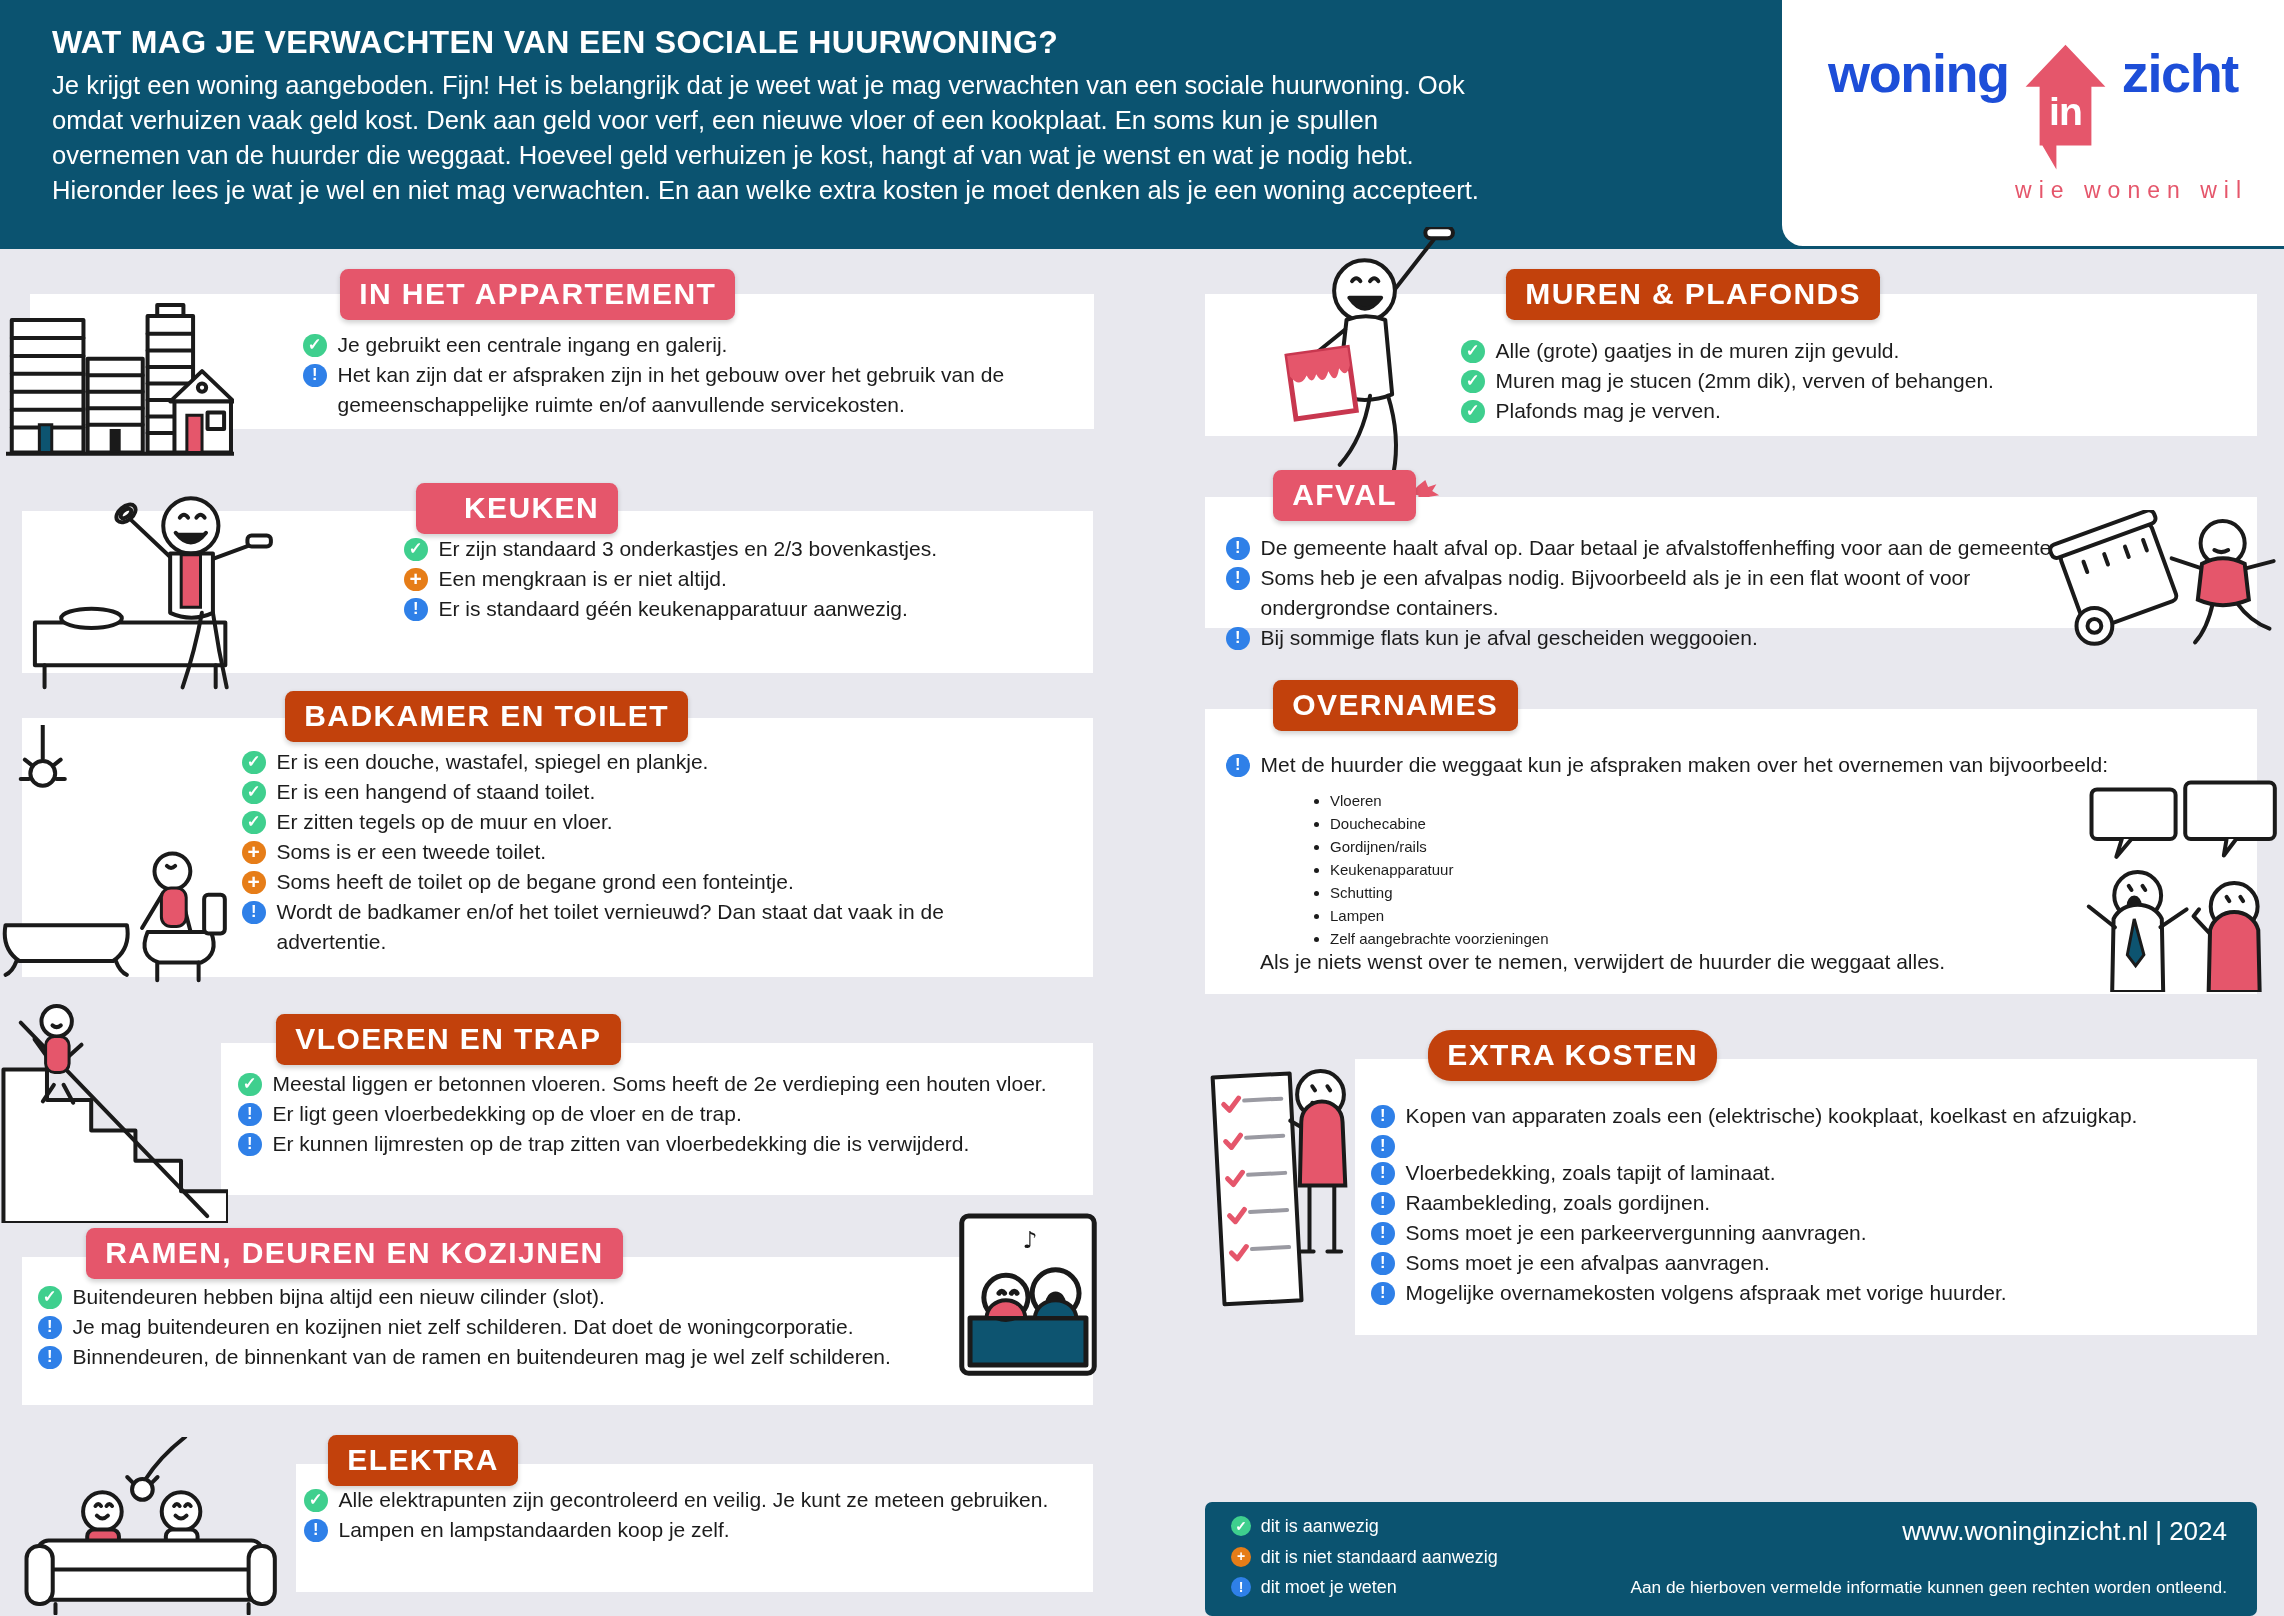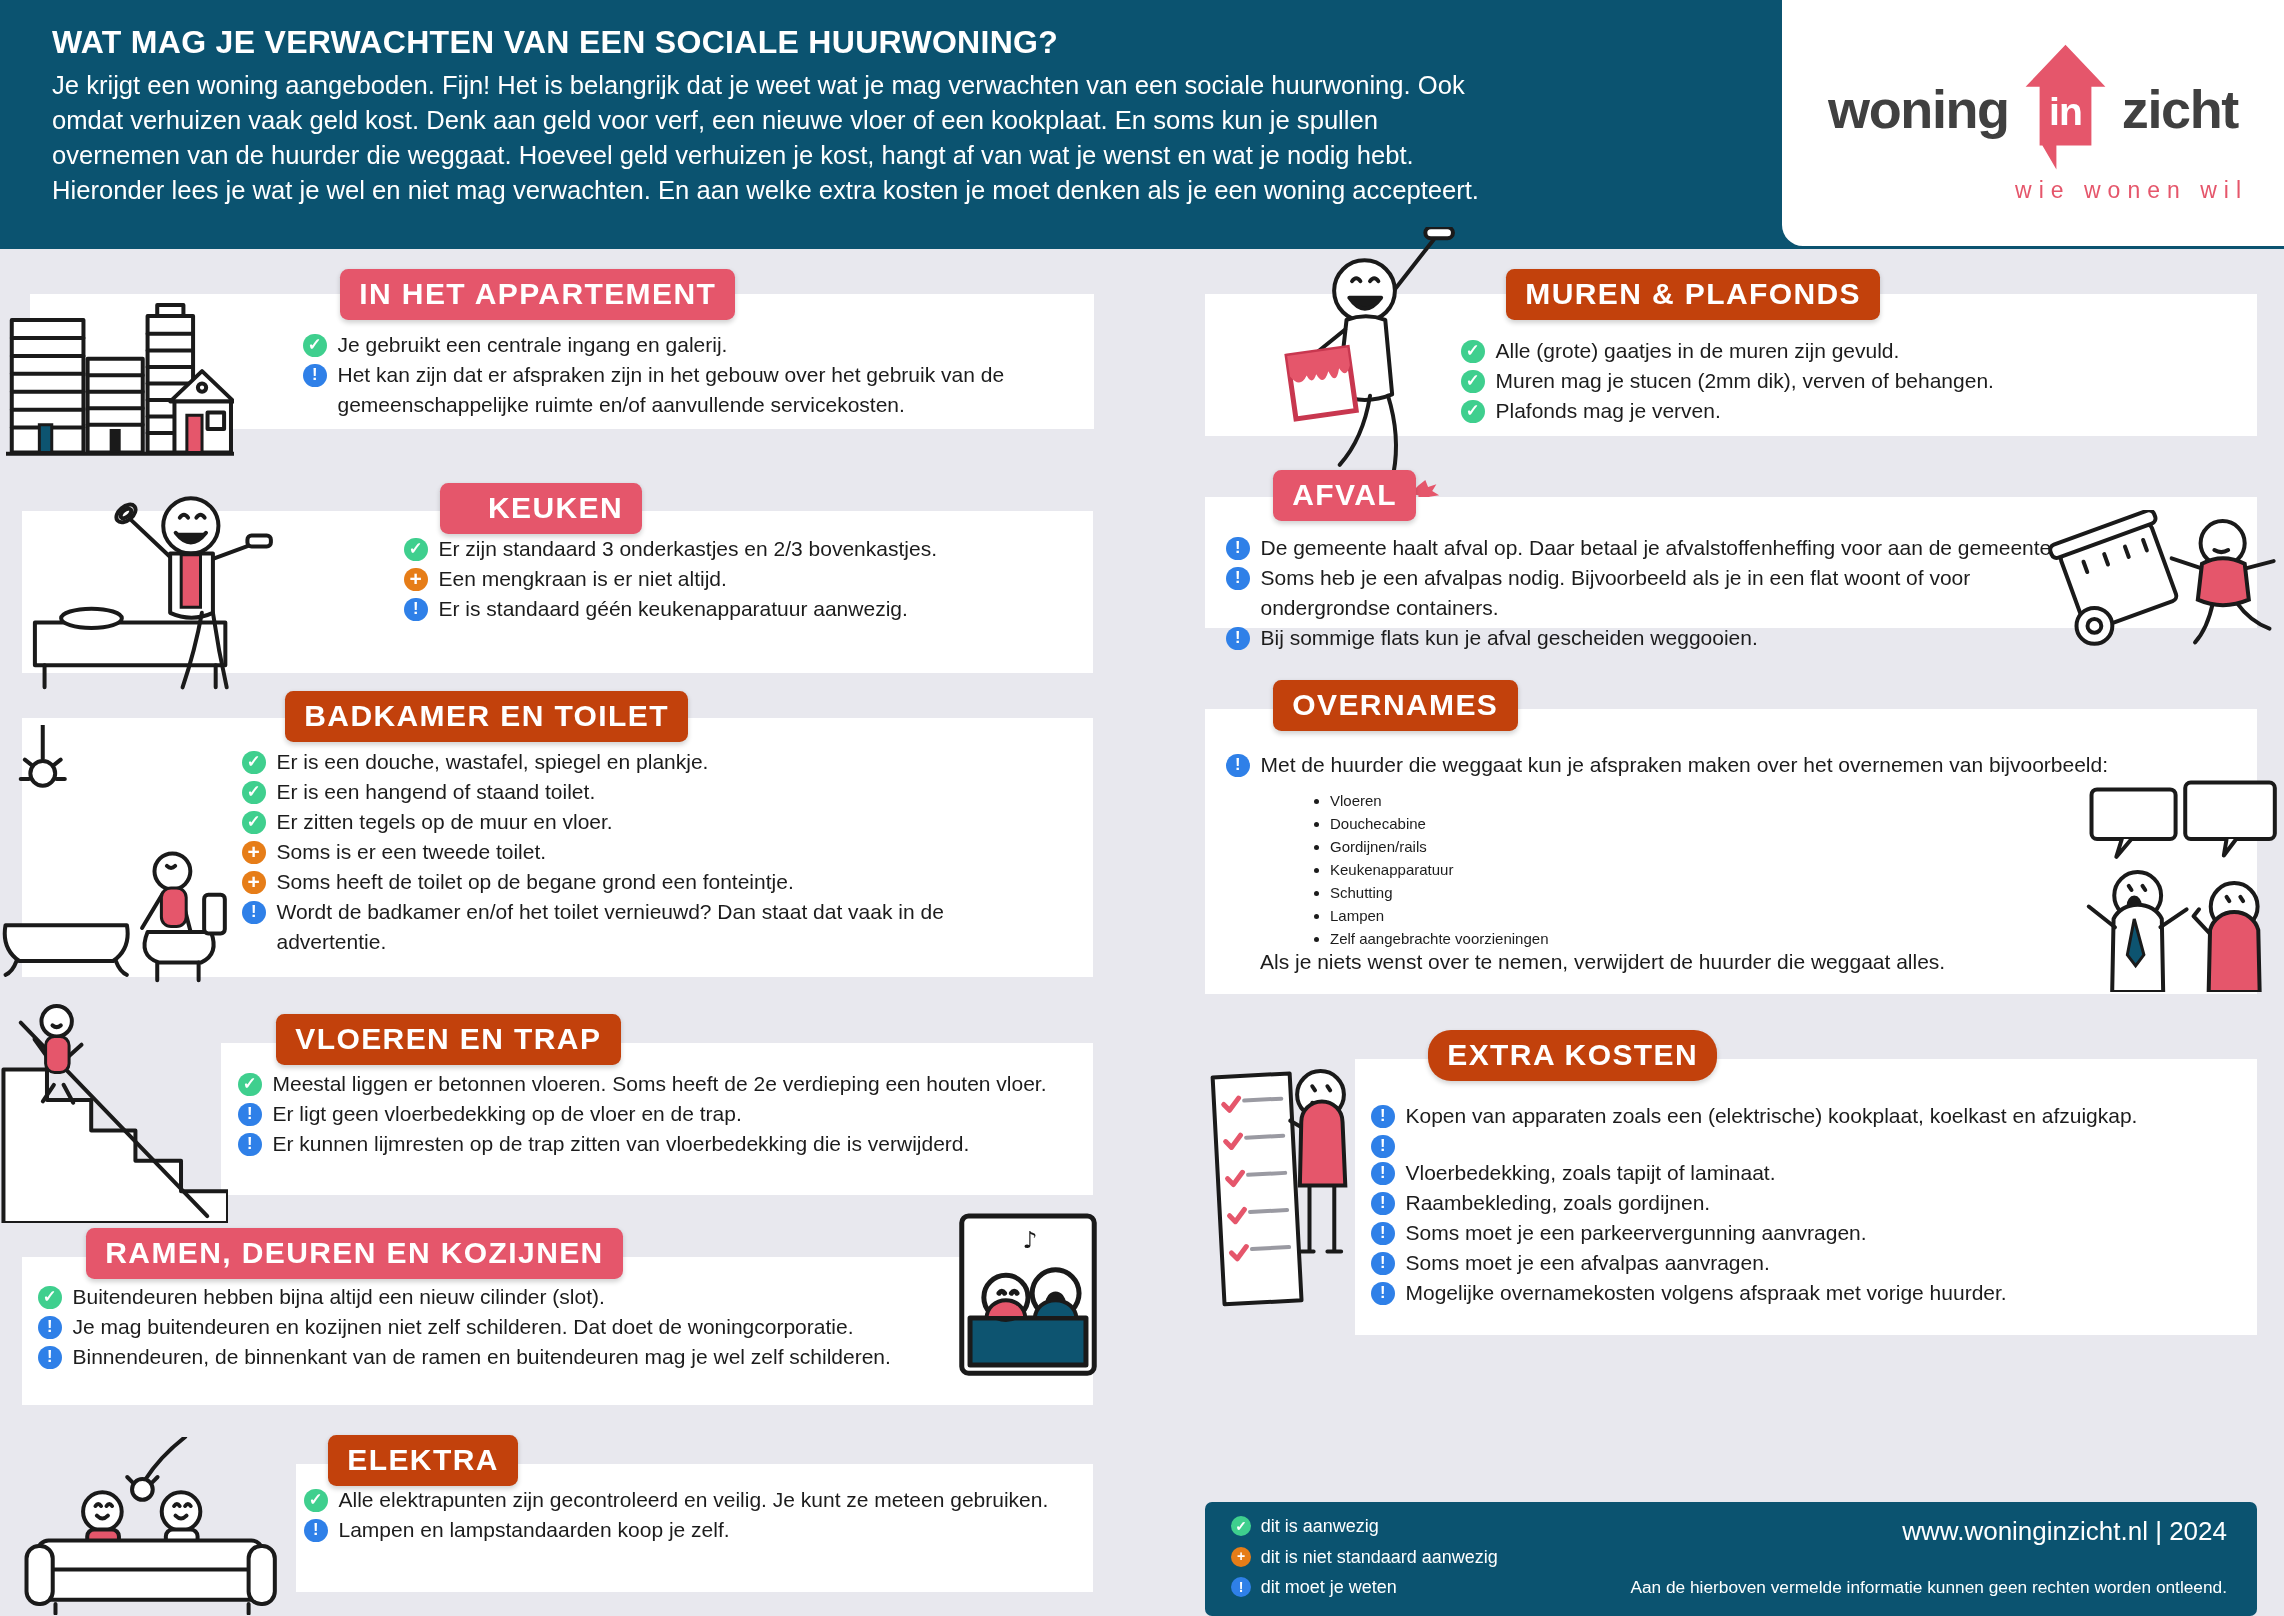--- a/index.html
+++ b/index.html
@@ -5,21 +5,21 @@
 <style>
   html,body{margin:0;padding:0;background:#e8e8ee;}
   .page{position:relative;width:2284px;height:1616px;background:#e8e8ee;overflow:hidden;
         font-family:"Liberation Sans",sans-serif;color:#1c1c1c;}
   
   .header{position:absolute;left:0;top:0;width:2284px;height:249px;background:#0b5370;}
   .h-title{position:absolute;left:52px;top:23.5px;font-size:32px;font-weight:700;color:#fff;letter-spacing:0.3px;}
   .h-lines{position:absolute;left:52px;top:68px;font-size:25.6px;line-height:35px;color:#fff;}
   .logo-panel{position:absolute;left:1782px;top:0;width:502px;height:246px;background:#fff;
               border-radius:0 0 0 21px;display:flex;flex-direction:column;align-items:center;justify-content:center;}
-  .logo-row{display:flex;align-items:center;font-size:54px;font-weight:700;color:#404040;letter-spacing:-1.4px;}
+  .logo-row{display:flex;align-items:flex-start;font-size:54px;font-weight:700;color:#1d4ed8;letter-spacing:-1.4px;}
   .logo-house{margin:0 4.1px;}
   .tagline{align-self:flex-end;margin:1.4px 36px 0 0;color:#e5566b;font-size:23px;letter-spacing:7px;}
   
   .box{position:absolute;background:#fff;}
   .badge{position:absolute;color:#fff;font-weight:700;font-size:30px;letter-spacing:1.4px;
          padding:8.3px 19.3px;border-radius:8.3px;white-space:nowrap;box-shadow:0 2.8px 5.5px rgba(0,0,0,.18);}
   .badge.red{background:#e5566b;}
   .badge.teal{background:#c2410c;}
   
   .items{position:absolute;display:flex;flex-direction:column;}
@@ -98,21 +98,21 @@
         <path d="M0 226 H330"></path>
       </g>
       <rect x="262" y="170" width="22" height="54" fill="#e5566b" stroke="#1a1a1a" stroke-width="3"></rect>
       <rect x="48" y="184" width="18" height="40" fill="#0d5470" stroke="#1a1a1a" stroke-width="3"></rect>
       <rect x="150" y="190" width="16" height="34" fill="#1a1a1a"></rect>
     </svg>
   </section>
 
   <section>
     <div class="box" style="left:22px;top:511px;width:1071px;height:162px;"></div>
-    <div class="badge red" style="left:440px;top:483px;padding-left:48px;">KEUKEN</div>
+    <div class="badge red" style="left:416px;top:483px;padding-left:48px;">KEUKEN</div>
     <div class="items" style="left:404px;top:534px;">
         <div class="item">
           <span class="dot check">✓</span>
           <span class="txt">Er zijn standaard 3 onderkastjes en 2/3 bovenkastjes.</span>
         </div>
         <div class="item">
           <span class="dot plus">+</span>
           <span class="txt">Een mengkraan is er niet altijd.</span>
         </div>
         <div class="item">

